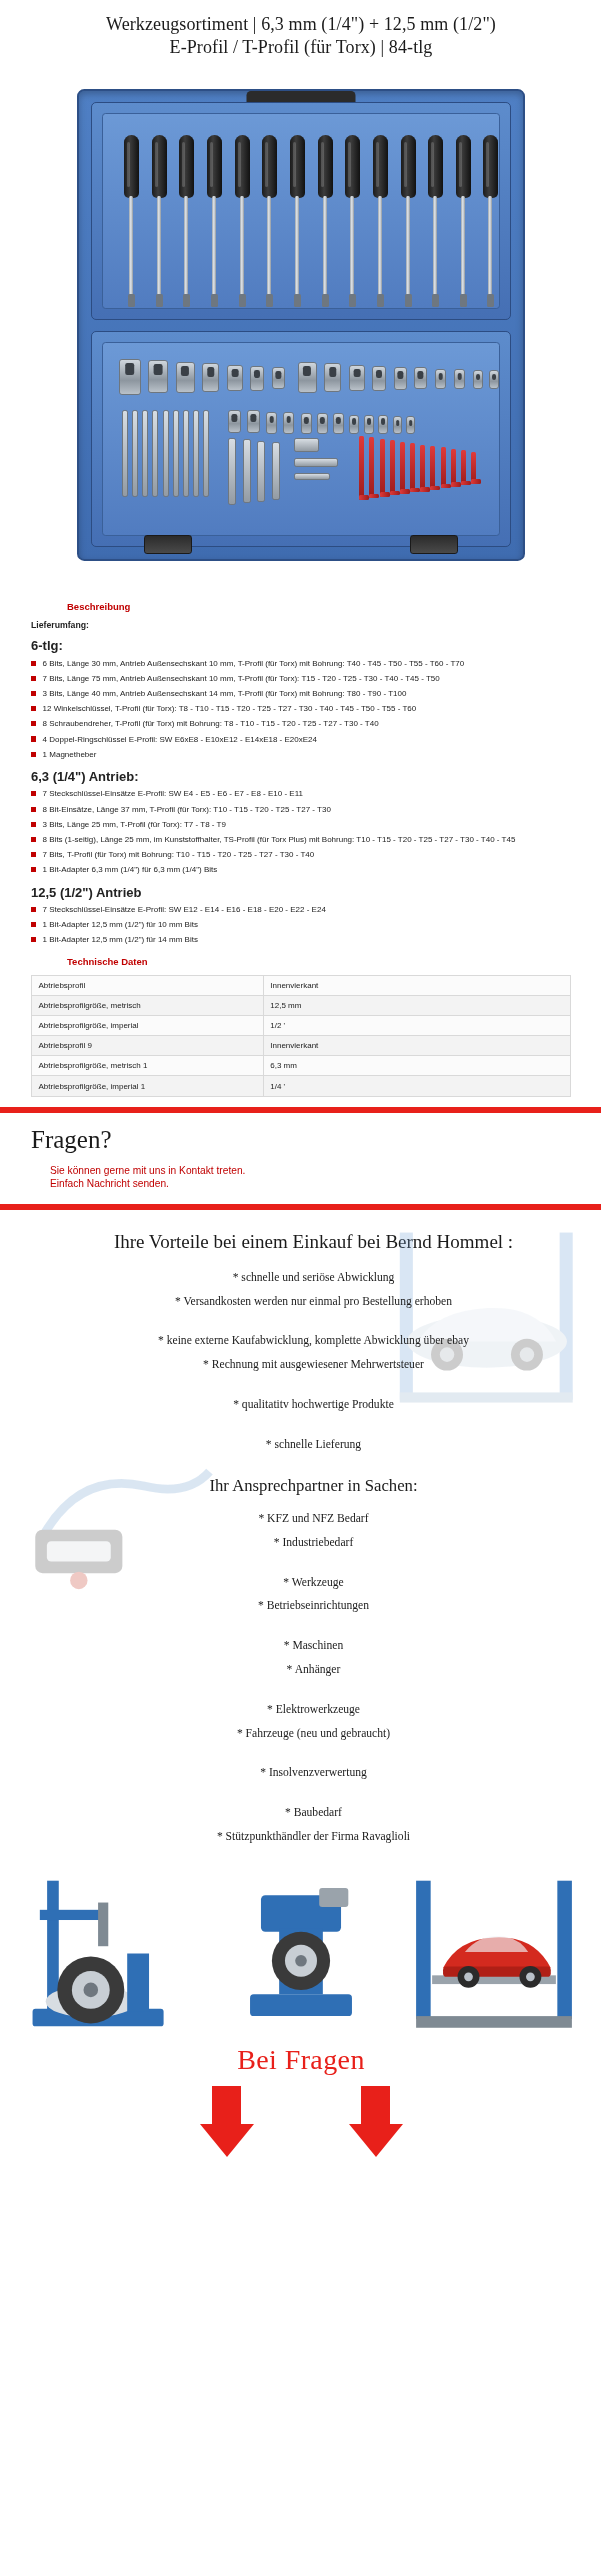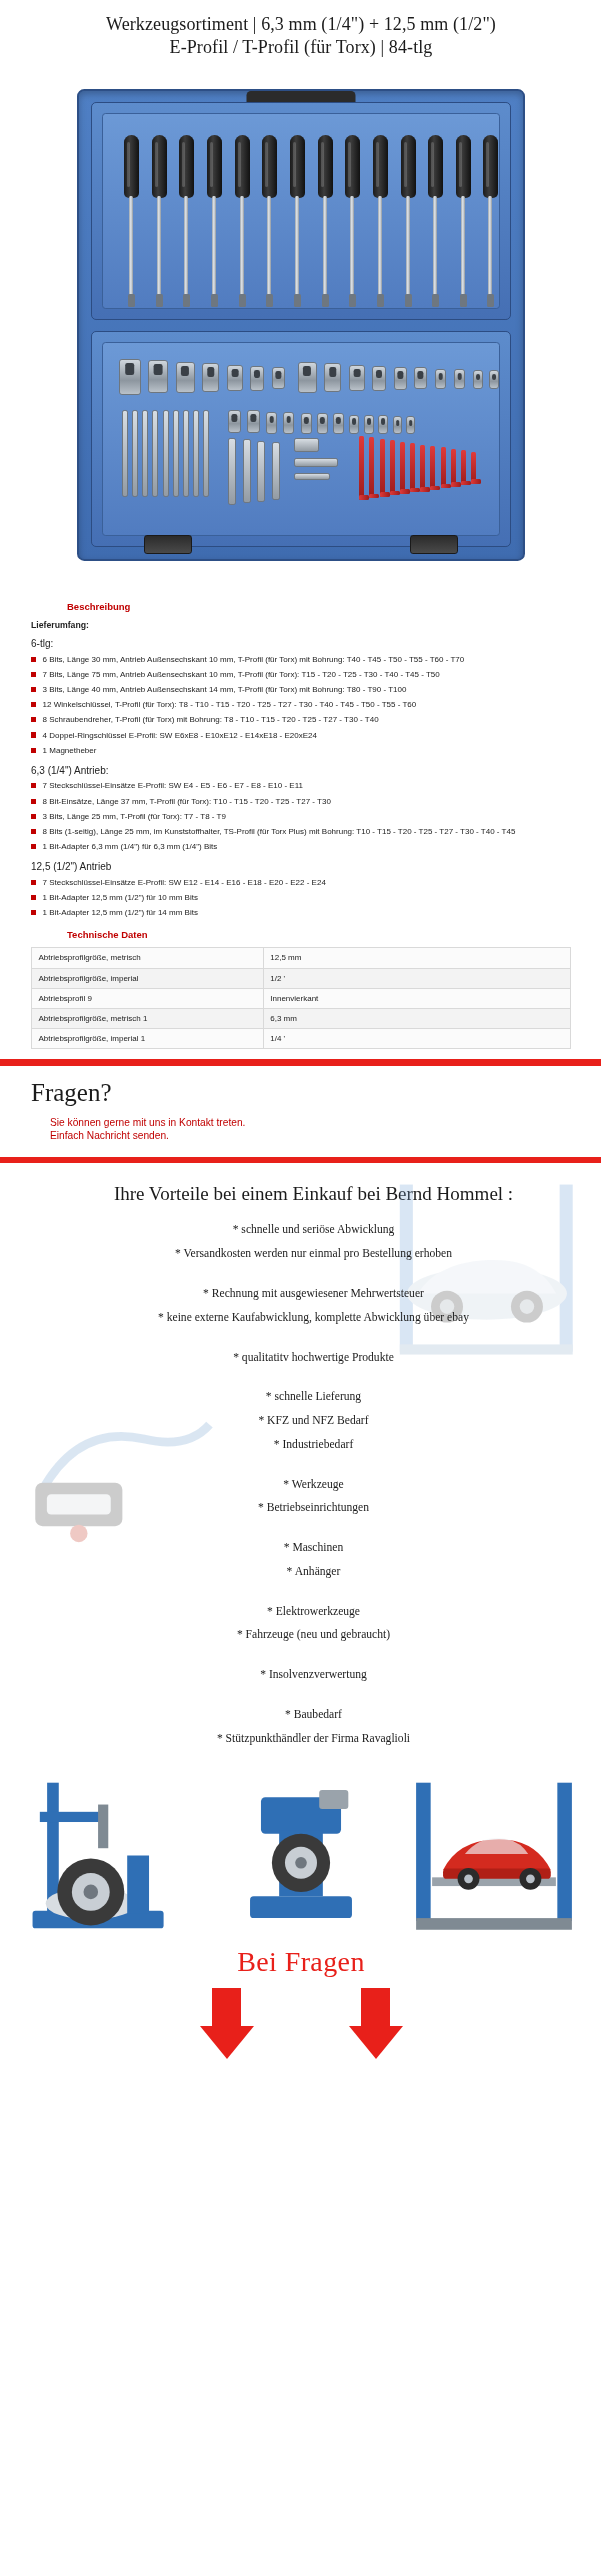--- a/index.html
+++ b/index.html
@@ -115,21 +115,21 @@
     color: #c00000;
     font-size: 9.5px;
     margin: 10.2px 0 7.3px 0;
     font-weight: bold;
     padding-left: 36px;
   }
   .desc h4 {
     font-size: 8.7px; margin: 2.9px 0 5.8px 0; font-weight: bold; color:#222;
   }
   .subhead {
-    font-size: 10px; font-weight: normal; margin: 8.7px 0 4.4px 0; color:#222;
+    font-size: 13px; font-weight: bold; margin: 8.7px 0 4.4px 0; color:#222;
   }
   ul.items { list-style: none; margin: 0 0 1.5px 0; padding: 0; }
   ul.items li {
     position: relative;
     font-size: 8px;
     line-height: 1.45;
     padding-left: 11.6px;
     margin-bottom: 3.6px;
     color: #222;
   }
@@ -431,33 +431,38 @@
       <li>4 Doppel-Ringschlüssel E-Profil: SW E6xE8 - E10xE12 - E14xE18 - E20xE24</li>
       <li>1 Magnetheber</li>
     </ul>
 
     <div class="subhead">6,3 (1/4") Antrieb:</div>
     <ul class="items">
       <li>7 Steckschlüssel-Einsätze E-Profil: SW E4 - E5 - E6 - E7 - E8 - E10 - E11</li>
       <li>8 Bit-Einsätze, Länge 37 mm, T-Profil (für Torx): T10 - T15 - T20 - T25 - T27 - T30</li>
       <li>3 Bits, Länge 25 mm, T-Profil (für Torx): T7 - T8 - T9</li>
       <li>8 Bits (1-seitig), Länge 25 mm, im Kunststoffhalter, TS-Profil (für Torx Plus) mit Bohrung: T10 - T15 - T20 - T25 - T27 - T30 - T40 - T45</li>
+      <li>7 Bits, T-Profil (für Torx) mit Bohrung: T10 - T15 - T20 - T25 - T27 - T30 - T40</li>
       <li>1 Bit-Adapter 6,3 mm (1/4") für 6,3 mm (1/4") Bits</li>
     </ul>
 
     <div class="subhead">12,5 (1/2") Antrieb</div>
     <ul class="items">
       <li>7 Steckschlüssel-Einsätze E-Profil: SW E12 - E14 - E16 - E18 - E20 - E22 - E24</li>
       <li>1 Bit-Adapter 12,5 mm (1/2") für 10 mm Bits</li>
       <li>1 Bit-Adapter 12,5 mm (1/2") für 14 mm Bits</li>
     </ul>
 
     <h3>Technische Daten</h3>
     <table class="specs">
       <tbody>
+        <tr>
+          <td class="k">Abtriebsprofil</td>
+          <td>Innenvierkant</td>
+        </tr>
         <tr>
           <td class="k">Abtriebsprofilgröße, metrisch</td>
           <td>12,5 mm</td>
         </tr>
         <tr>
           <td class="k">Abtriebsprofilgröße, imperial</td>
           <td>1/2 '</td>
         </tr>
         <tr>
           <td class="k">Abtriebsprofil 9</td>
@@ -504,27 +509,28 @@
       <rect x="10" y="140" width="120" height="60" rx="10" fill="#4a4a4a"></rect>
       <rect x="26" y="156" width="88" height="28" rx="6" fill="#d8dde2"></rect>
       <circle cx="70" cy="210" r="12" fill="#c9402f"></circle>
     </svg>
 
     <h2>Ihre Vorteile bei einem Einkauf bei Bernd Hommel :</h2>
 
     <div class="line">* schnelle und seriöse Abwicklung</div>
     <div class="line">* Versandkosten werden nur einmal pro Bestellung erhoben</div>
     <div class="gap"></div>
+    <div class="line">* keine externe Kaufabwicklung, komplette Abwicklung über ebay</div>
     <div class="line">* Rechnung mit ausgewiesener Mehrwertsteuer</div>
-    <div class="line">* keine externe Kaufabwicklung, komplette Abwicklung über ebay</div>
     <div class="gap"></div>
     <div class="line">* qualitatitv hochwertige Produkte</div>
     <div class="gap"></div>
     <div class="line">* schnelle Lieferung</div>
 
+    <h3>Ihr Ansprechpartner in Sachen:</h3>
 
     <div class="line">* KFZ und NFZ Bedarf</div>
     <div class="line">* Industriebedarf</div>
     <div class="gap"></div>
     <div class="line">* Werkzeuge</div>
     <div class="line">* Betriebseinrichtungen</div>
     <div class="gap"></div>
     <div class="line">* Maschinen</div>
     <div class="line">* Anhänger</div>
     <div class="gap"></div>

